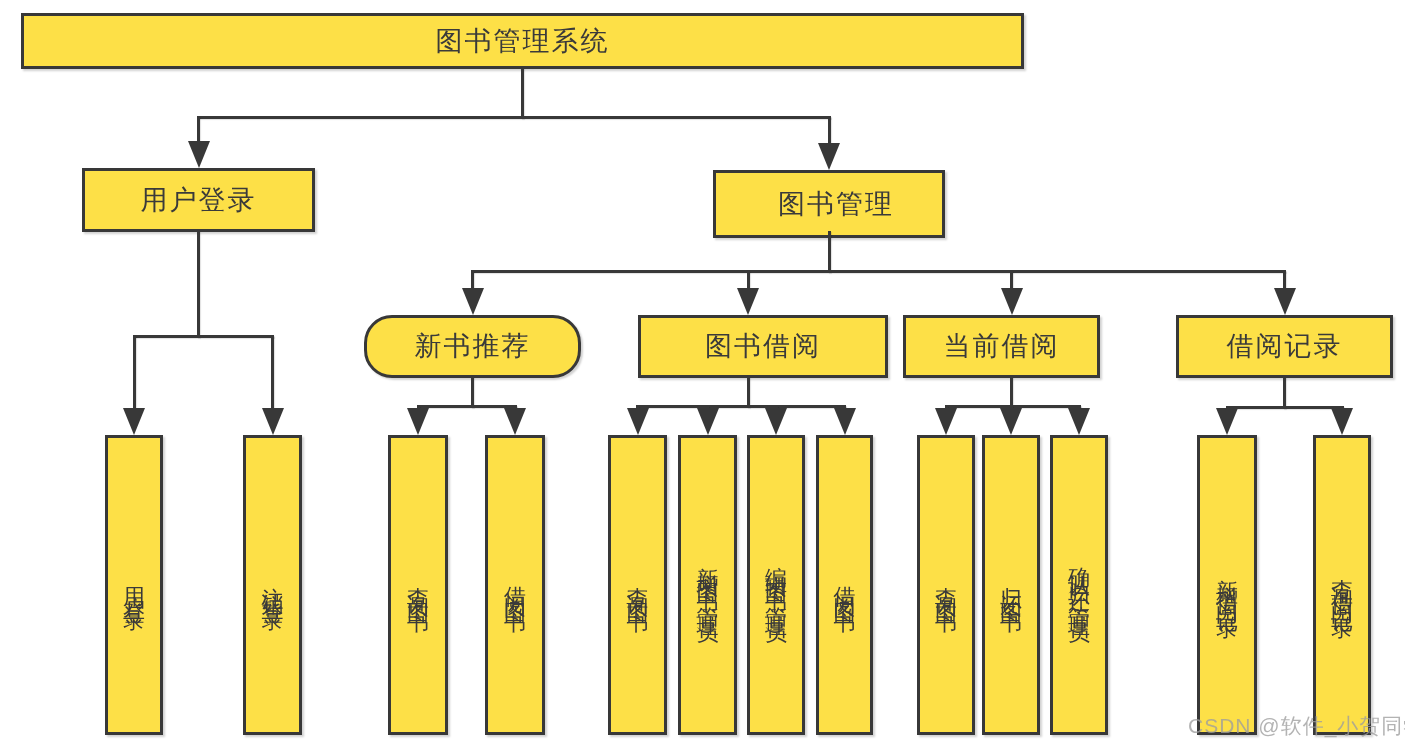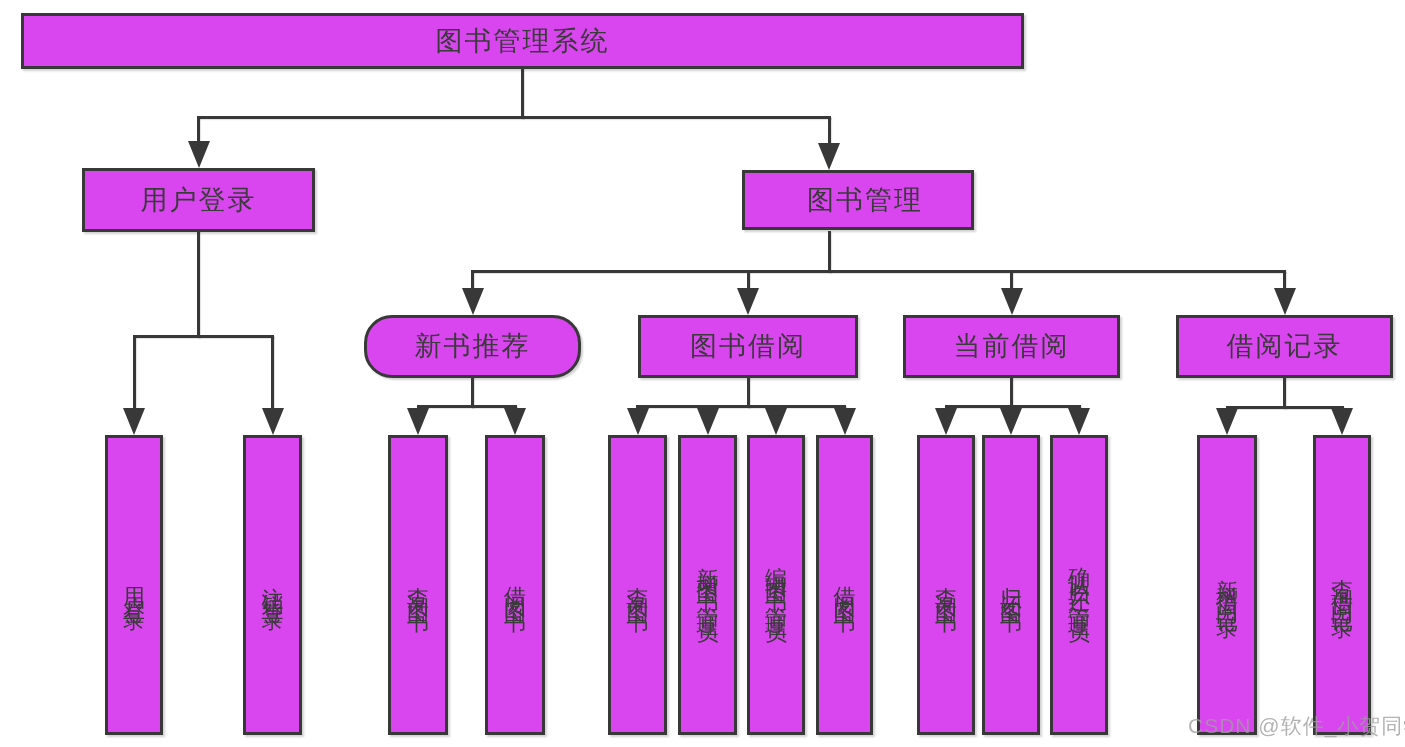--- a/index.html
+++ b/index.html
@@ -10,21 +10,21 @@
   }
   #canvas {
     position: relative;
     width: 1405px; height: 747px;
     overflow: hidden;
     background: #ffffff;
   }
   .node {
     position: absolute;
     box-sizing: border-box;
-    background: #d946ef;
+    background: #fde047;
     border: 3px solid #383838;
     box-shadow: 2px 2px 2px rgba(0,0,0,0.18);
     display: flex;
     align-items: center;
     justify-content: center;
     color: #3a3a3a;
   }
   .node.h .lbl {
     font-size: 27px;
     letter-spacing: 2px;
@@ -64,30 +64,30 @@
 <body>
 
 <div id="canvas">
   <div class="watermark">CSDN @软件_小贺同学</div>
 <div class="node h" style="left: 21px; top: 13px; width: 1003px; height: 56px;">
       <span class="lbl">图书管理系统</span>
     </div>
     <div class="node h" style="left: 82px; top: 168px; width: 233px; height: 64px;">
       <span class="lbl">用户登录</span>
     </div>
-    <div class="node h" style="left: 742px; top: 170px; width: 232px; height: 60px; padding-left: 14px;">
+    <div class="node h" style="left: 713px; top: 170px; width: 232px; height: 68px; padding-left: 14px;">
       <span class="lbl">图书管理</span>
     </div>
     <div class="node h" style="left: 364px; top: 315px; width: 217px; height: 63px; border-radius: 28px;">
       <span class="lbl">新书推荐</span>
     </div>
-    <div class="node h" style="left: 638px; top: 315px; width: 220px; height: 63px; font-family: Liberation Serif, serif;">
+    <div class="node h" style="left: 638px; top: 315px; width: 250px; height: 63px; font-family: Liberation Serif, serif;">
       <span class="lbl">图书借阅</span>
     </div>
-    <div class="node h" style="left: 903px; top: 315px; width: 217px; height: 63px;">
+    <div class="node h" style="left: 903px; top: 315px; width: 197px; height: 63px;">
       <span class="lbl">当前借阅</span>
     </div>
     <div class="node h" style="left: 1176px; top: 315px; width: 217px; height: 63px;">
       <span class="lbl">借阅记录</span>
     </div>
     <div class="node v" style="left: 105px; top: 435px; width: 58px; height: 300px;">
       <span class="lbl">用户登录</span>
     </div>
     <div class="node v" style="left: 243px; top: 435px; width: 59px; height: 300px;">
       <span class="lbl">注销登录</span>

